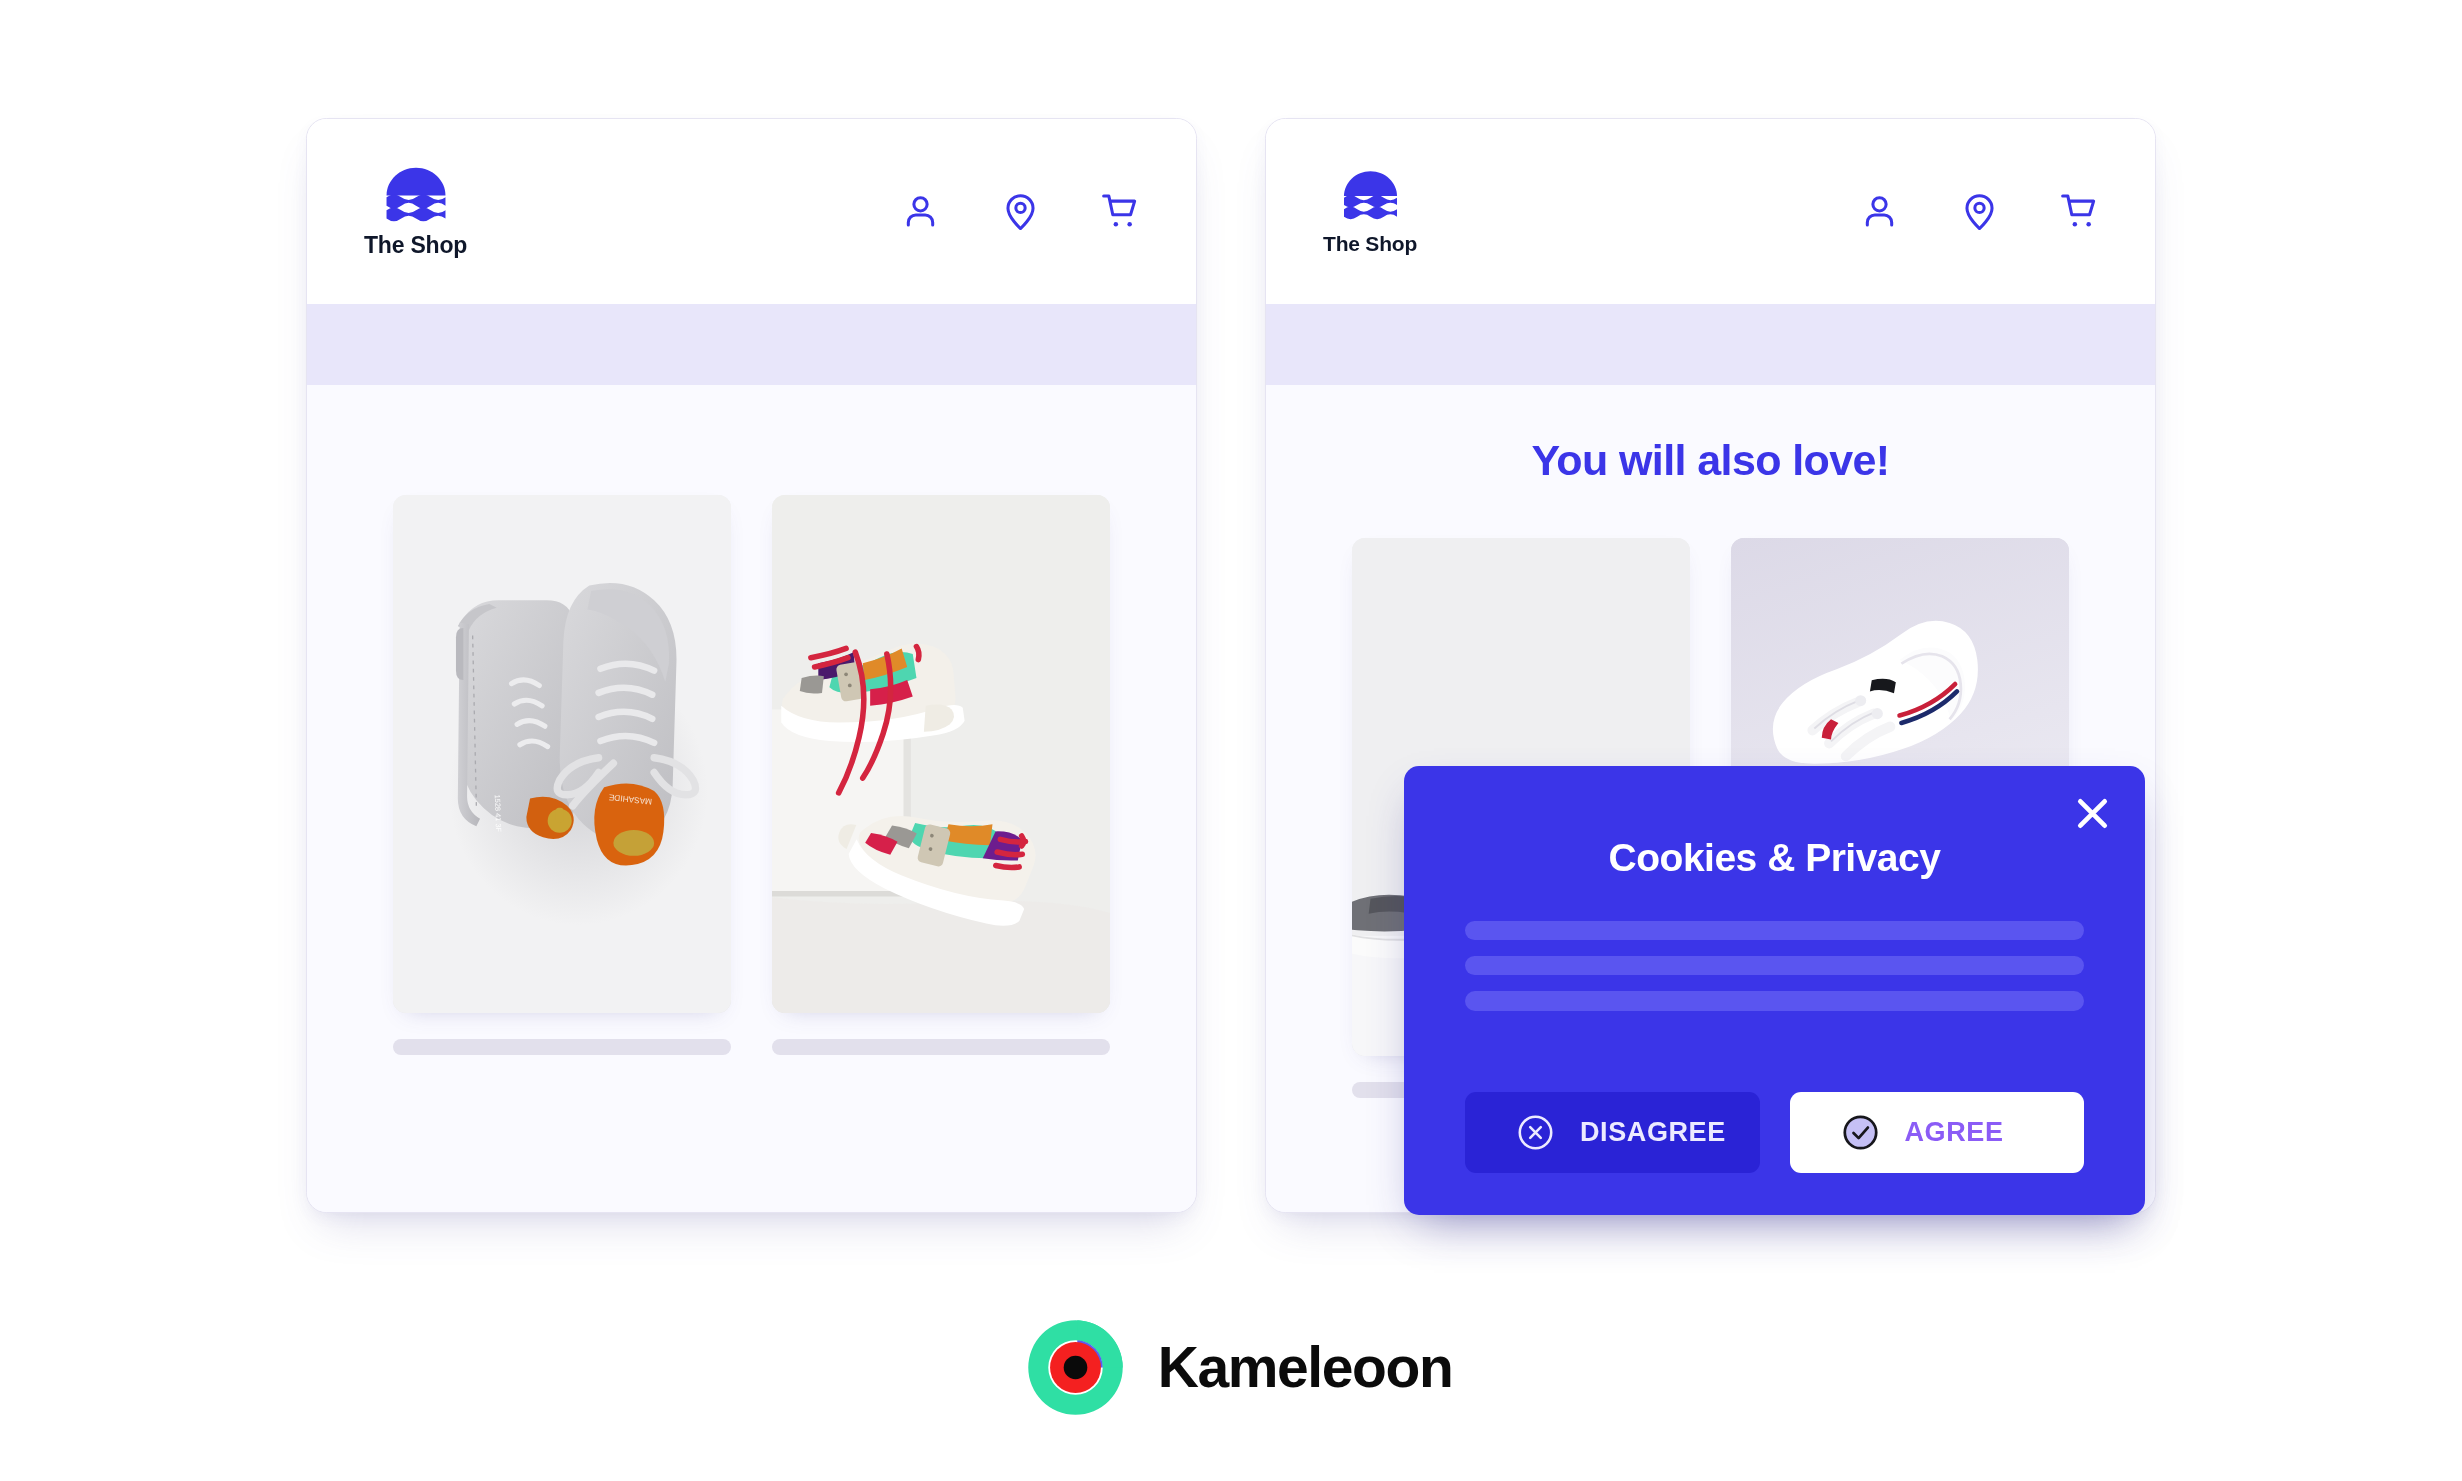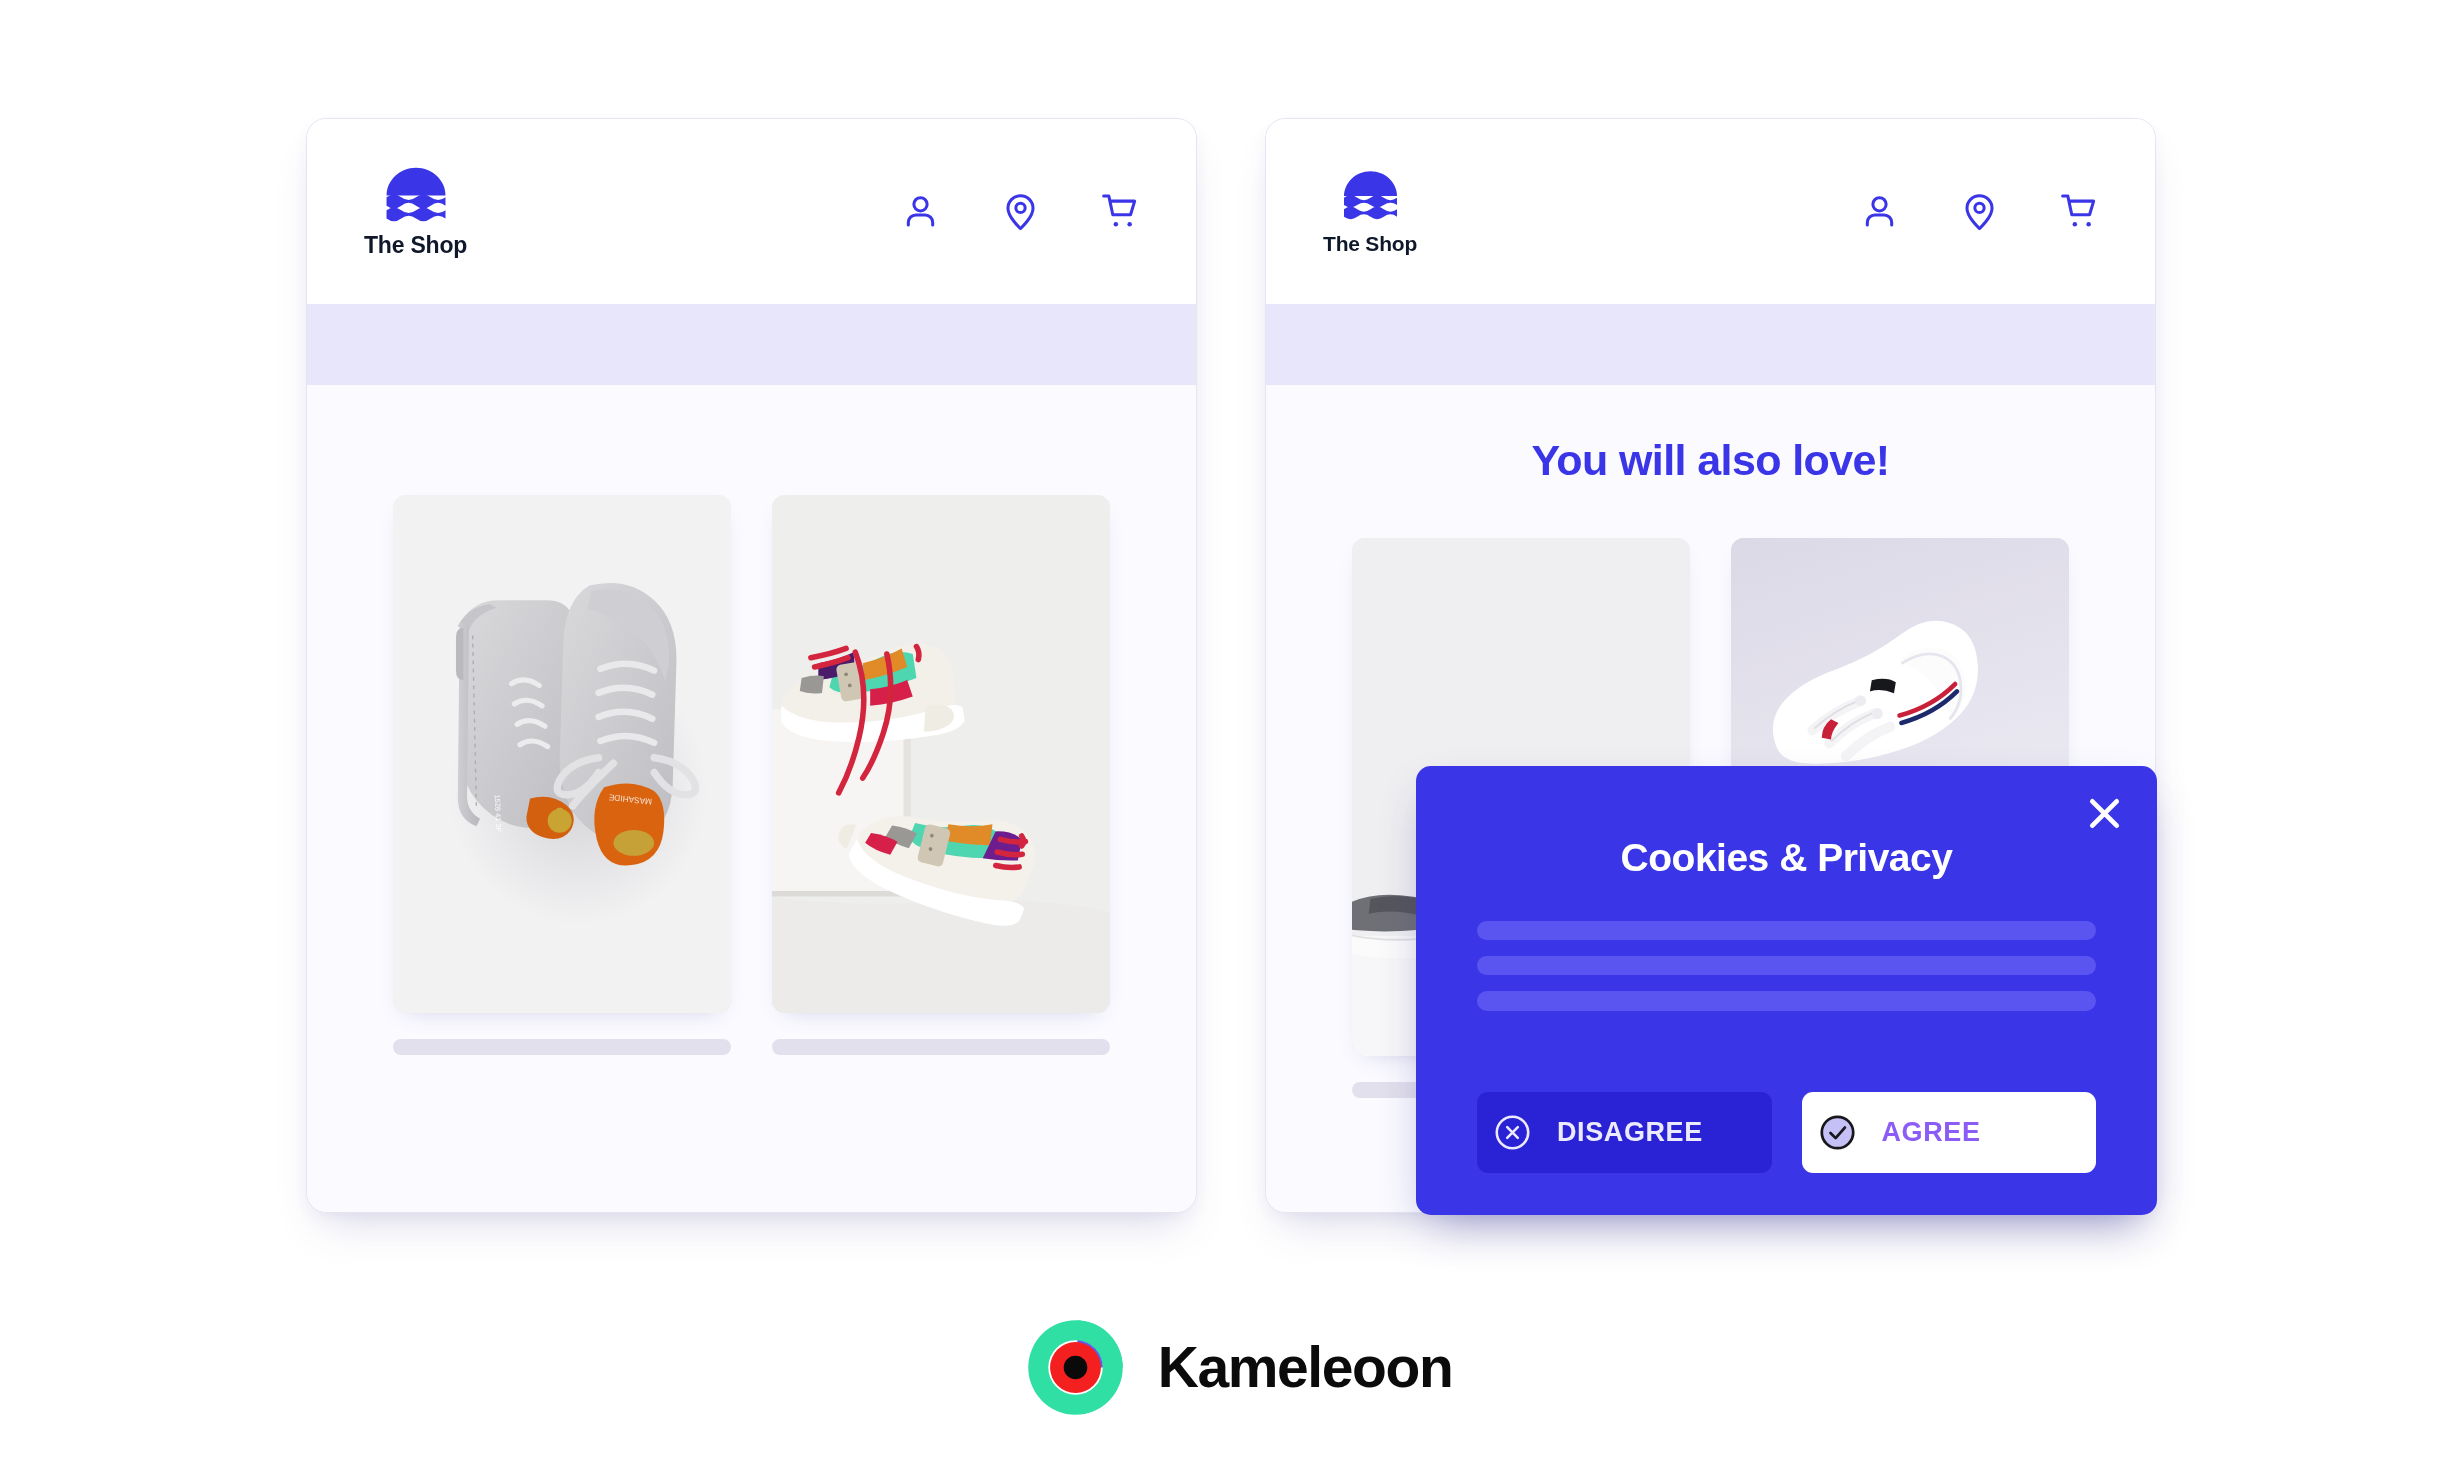--- a/index.html
+++ b/index.html
@@ -145,21 +145,20 @@
   .cookie-modal {
     position: absolute;
     left: 1404px;
     top: 766px;
     width: 741px;
     height: 449px;
     background: #3b35e8;
     border-radius: 15px;
     box-shadow: 0 20.4px 44px -15px rgba(45, 40, 140, 0.42);
     z-index: 40;
-    margin-left: 12px;
   }
   .modal-close {
     position: absolute;
     right: 33px;
     top: 28px;
     width: 39px;
     height: 39px;
     color: #ffffff;
     cursor: pointer;
   }
@@ -195,21 +194,21 @@
     display: flex;
     gap: 30px;
   }
   .btn {
     flex: 1;
     height: 81px;
     border-radius: 11px;
     display: flex;
     align-items: center;
     gap: 24px;
-    padding-left: 15px;
+    padding-left: 50px;
     cursor: pointer;
     border: none;
     font-family: "Liberation Sans", sans-serif;
   }
   .btn-disagree {
     background: #2a23d6;
     color: #eceaff;
   }
   .btn-agree {
     background: #ffffff;

